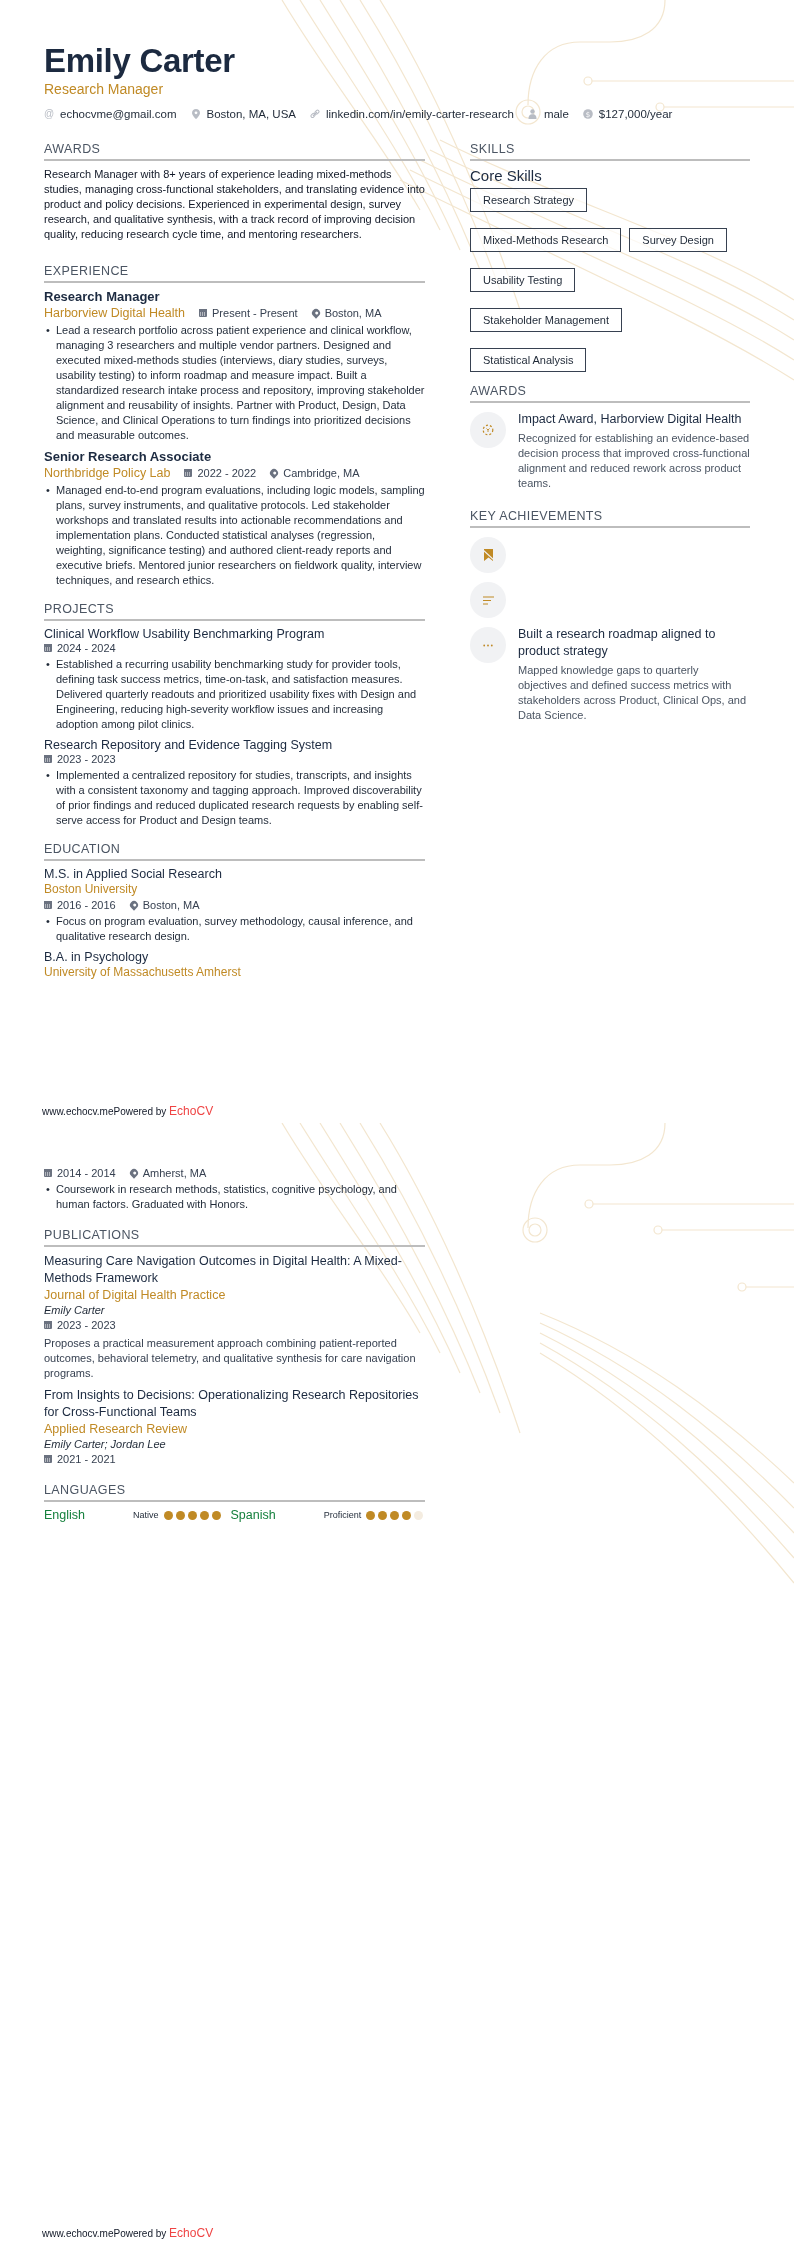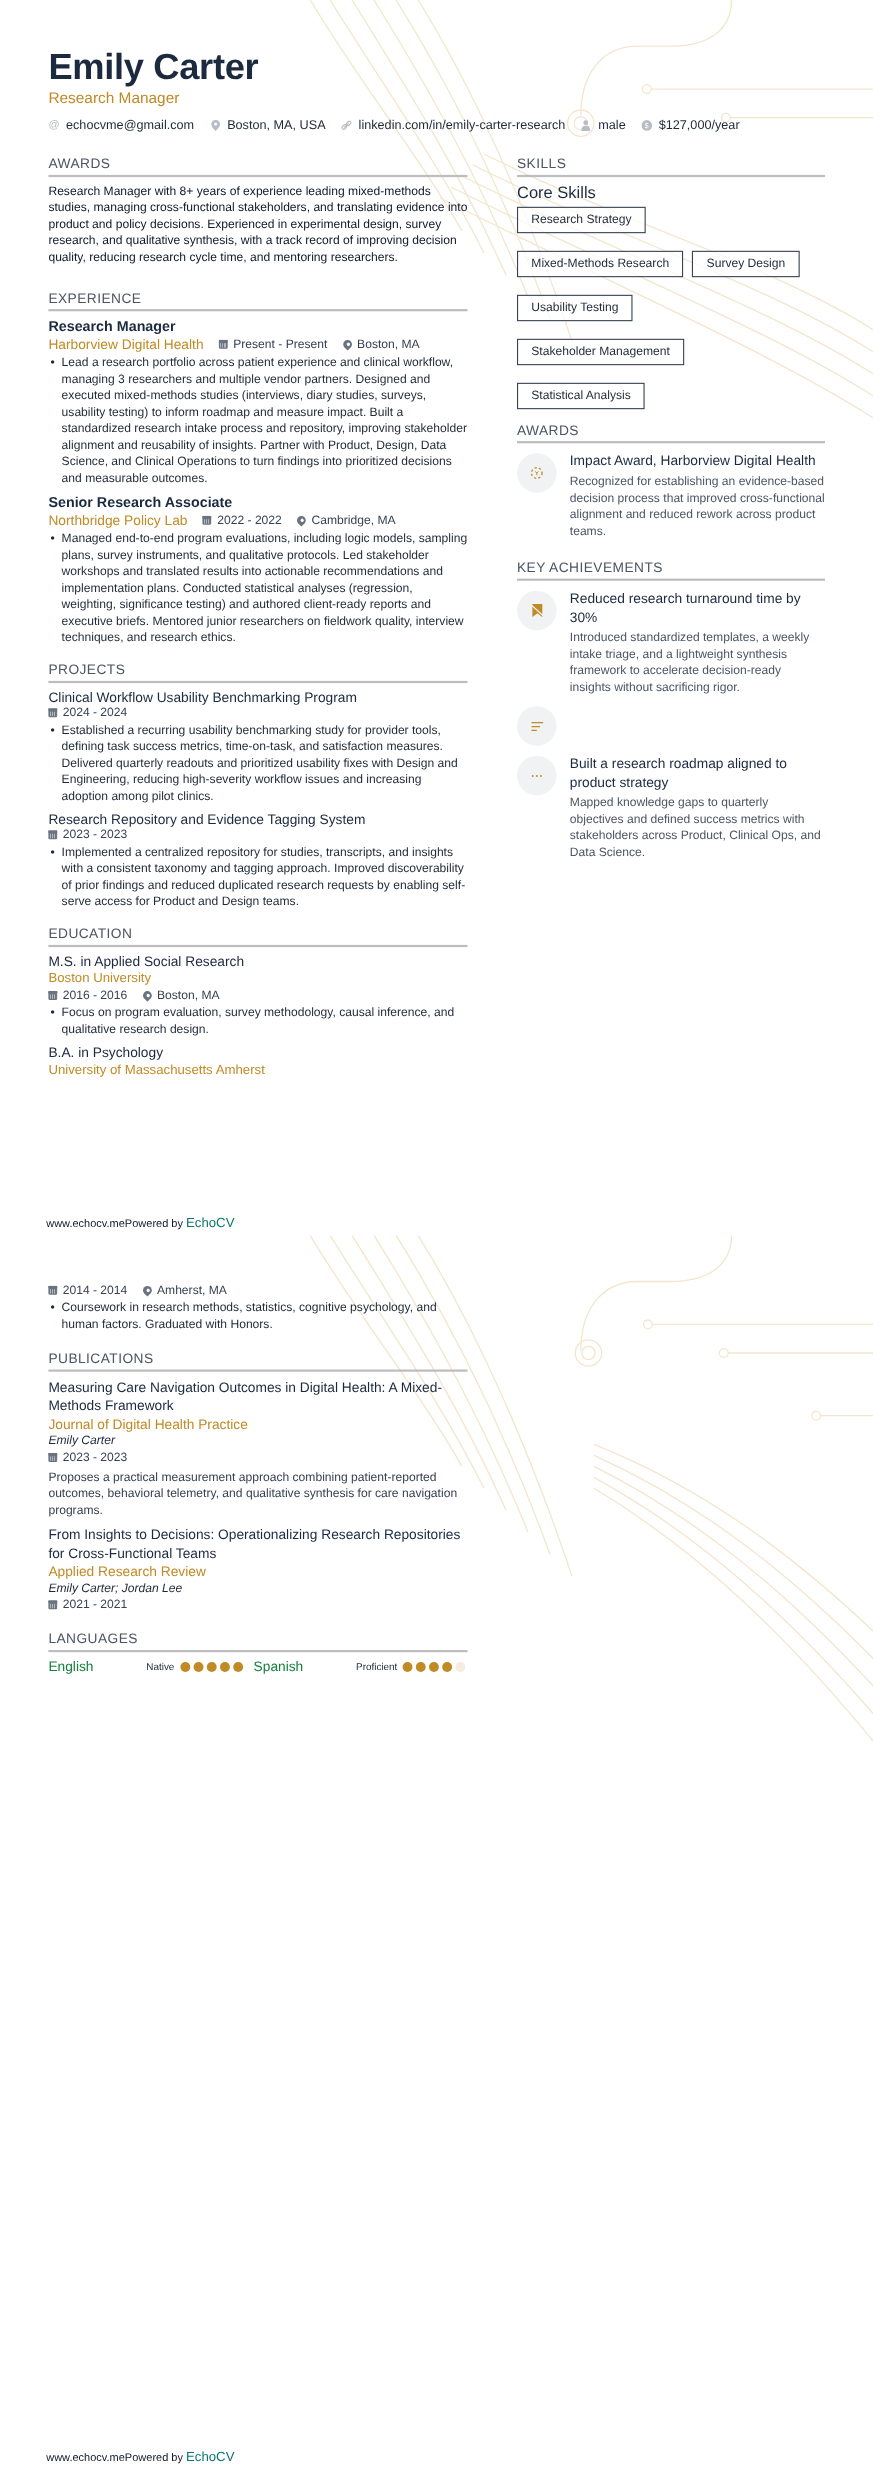--- a/index.html
+++ b/index.html
@@ -45,21 +45,21 @@
   .core-title { font-size: 15px; color: #1c2a40; margin-top: 4px; margin-bottom: 4px; }
   .skills-wrap { display: flex; flex-wrap: wrap; gap: 8px 8px; }
   .skill { border: 1px solid #374151; padding: 5px 12px; font-size: 11px; color: #1f2937; background: rgba(255,255,255,0.7); }
 
   .icon-item { display: flex; gap: 12px; margin-top: 8px; }
   .icon-circle { width: 36px; height: 36px; border-radius: 50%; background: #f1f2f4; flex-shrink: 0; display: flex; align-items: center; justify-content: center; color: #c08a25; font-size: 11px; margin-top: 1px; }
   .item-title { font-size: 12.5px; color: #1c2a40; line-height: 17px; }
   .item-desc { font-size: 11px; color: #4b5563; line-height: 15px; margin-top: 3px; }
 
   .footer { position: absolute; left: 42px; right: 42px; display: flex; align-items: baseline; font-size: 10px; color: #111827; }
-  .footer .brand { font-size: 12px; color: #0f766e; }
+  .footer .brand { font-size: 12px; color: #ef4444; }
 
   .pub-title { font-size: 12.5px; color: #1c2a40; line-height: 17px; margin-top: 6px; }
   .pub-journal { font-size: 12.5px; color: #c08a25; margin-top: 1px; }
   .pub-authors { font-size: 11px; font-style: italic; color: #1f2937; margin-top: 2px; }
   .pub-desc { font-size: 11px; color: #374151; line-height: 15px; margin-top: 5px; }
 
   .lang-row { display: flex; align-items: center; margin-top: 4px; }
   .lang-name { font-size: 12.5px; color: #15803d; width: 88px; }
   .lang-level { font-size: 9px; color: #1f2937; margin-right: 5px; padding-left: 48px; }
   .dots { display: flex; gap: 3px; margin-right: 10px; }
@@ -309,24 +309,20 @@
     <section style="margin-top:18px">
       <div class="sec-title">KEY ACHIEVEMENTS</div>
 
       <div class="icon-item">
         <div class="icon-circle">
           <svg width="11" height="12" viewBox="0 0 11 12">
               <path d="M1 0 H10 V12 L5.5 8.5 L1 12z" fill="#c08a25"></path>
               <path d="M0 1 L11 11" stroke="#f1f2f4" stroke-width="1.2"></path>
             </svg>
         </div>
-        <div>
-          <div class="item-title">Reduced research turnaround time by 30%</div>
-          <div class="item-desc">Introduced standardized templates, a weekly intake triage, and a lightweight synthesis framework to accelerate decision-ready insights without sacrificing rigor.</div>
-        </div>
       </div>
 
       <div class="icon-item">
         <div class="icon-circle">
           <svg width="11" height="9" viewBox="0 0 11 9">
               <path d="M0 1 H11 M0 4.5 H8 M0 8 H5" stroke="#c08a25" stroke-width="1.2"></path>
             </svg>
         </div>
       </div>
 

